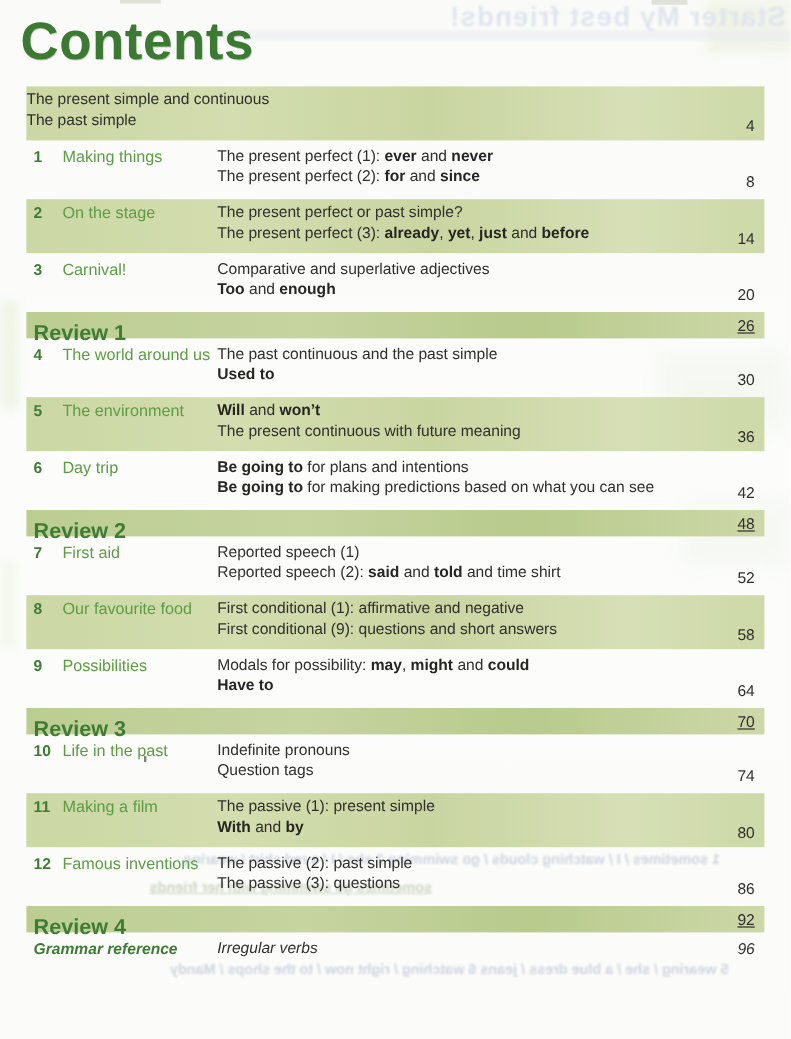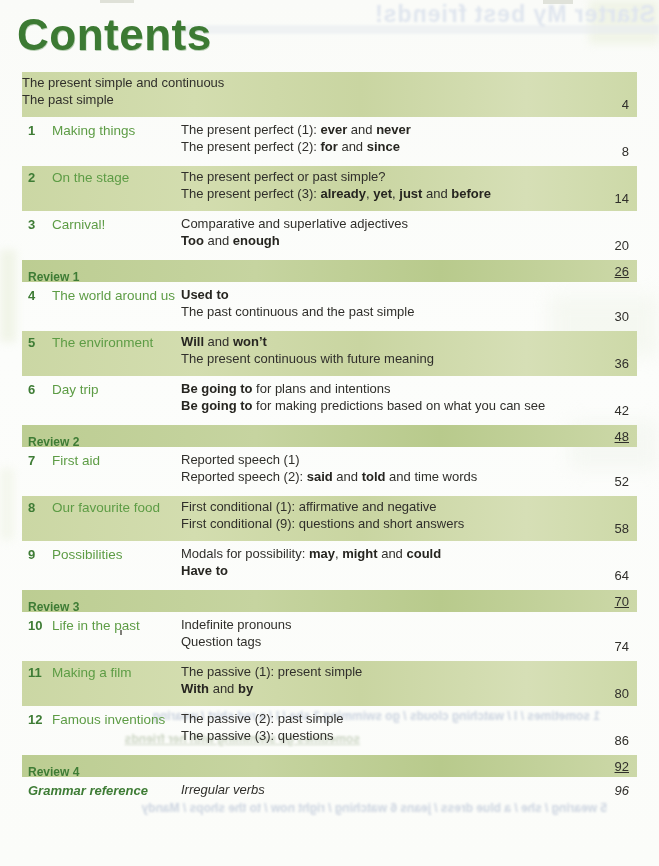--- a/index.html
+++ b/index.html
@@ -62,21 +62,21 @@
   .num.auto{width:auto;margin-right:7px;white-space:nowrap;}
   .ttl{color:var(--unit-title-green);font-size:13.5px;padding-top:1px;white-space:nowrap;}
   .c-desc{flex:1;font-size:13px;color:var(--text);line-height:16.5px;}
   .c-desc b{font-weight:bold;color:#262520;}
   .c-page{
     width:48px;flex-shrink:0;display:flex;align-items:flex-end;justify-content:flex-end;
     padding:0 8px 2px 0;font-size:13px;color:var(--text);
   }
   .row.review .c-page{align-items:center;padding-bottom:0;text-decoration:underline;}
   .row.grammar .c-page{align-items:flex-start;padding-top:1px;}
-  .rev-label{flex:1;padding-left:6px;font-weight:bold;font-size:12px;color:var(--bold-green);margin-top:12px;}
+  .rev-label{flex:1;padding-left:6px;font-weight:bold;font-size:18px;color:var(--bold-green);margin-top:12px;}
 </style>
 </head>
 <body>
 
 <div class="page" style="--title-green: #3c7a33; --unit-title-green: #5d9c45; --bold-green: #3e7c35; --row-shade: #cfdbab; --review-shade: #bfd095; --text: #302f2b;">
 
   <div class="ghost-corner"></div>
   <div class="ghost-top-title">Starter  My best friends!</div>
   <div class="ghost-top-band"></div>
   <div id="ghost-bottom">
@@ -147,22 +147,22 @@
     <div class="rev-label">Review 1</div>
     <div class="c-page">26</div>
   </div>
 
   <div class="row unit">
     <div class="c-label">
       <span class="num">4</span>
       <span class="ttl">The world around us</span>
     </div>
     <div class="c-desc">
+          <div><span>The past continuous and the past simple</span></div>
           <div><b>Used to</b></div>
-          <div><span>The past continuous and the past simple</span></div>
         </div>
     <div class="c-page">30</div>
   </div>
 
   <div class="row unit shaded">
     <div class="c-label">
       <span class="num">5</span>
       <span class="ttl">The environment</span>
     </div>
     <div class="c-desc">
@@ -189,21 +189,21 @@
     <div class="c-page">48</div>
   </div>
 
   <div class="row unit">
     <div class="c-label">
       <span class="num">7</span>
       <span class="ttl">First aid</span>
     </div>
     <div class="c-desc">
           <div><span>Reported speech (1)</span></div>
-          <div><span>Reported speech (2): </span><b>said</b><span> and </span><b>told</b><span> and time words</span></div>
+          <div><span>Reported speech (2): </span><b>said</b><span> and </span><b>told</b><span> and time shirt</span></div>
         </div>
     <div class="c-page">52</div>
   </div>
 
   <div class="row unit shaded">
     <div class="c-label">
       <span class="num">8</span>
       <span class="ttl">Our favourite food</span>
     </div>
     <div class="c-desc">

